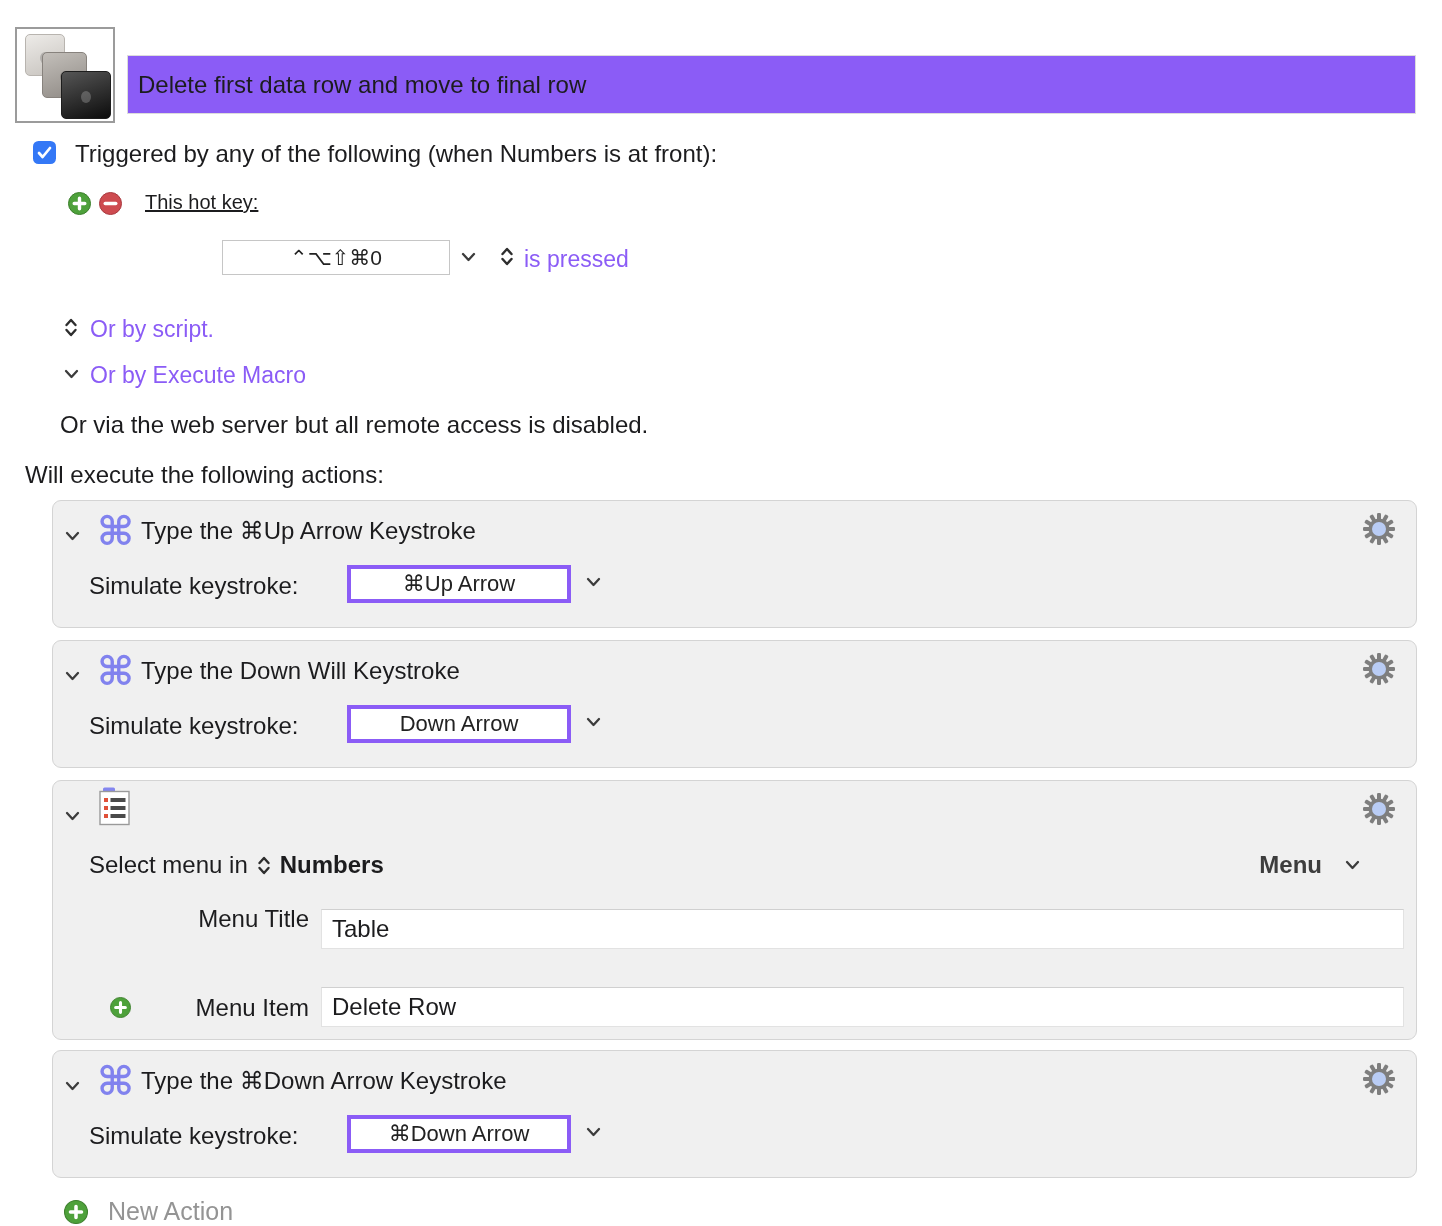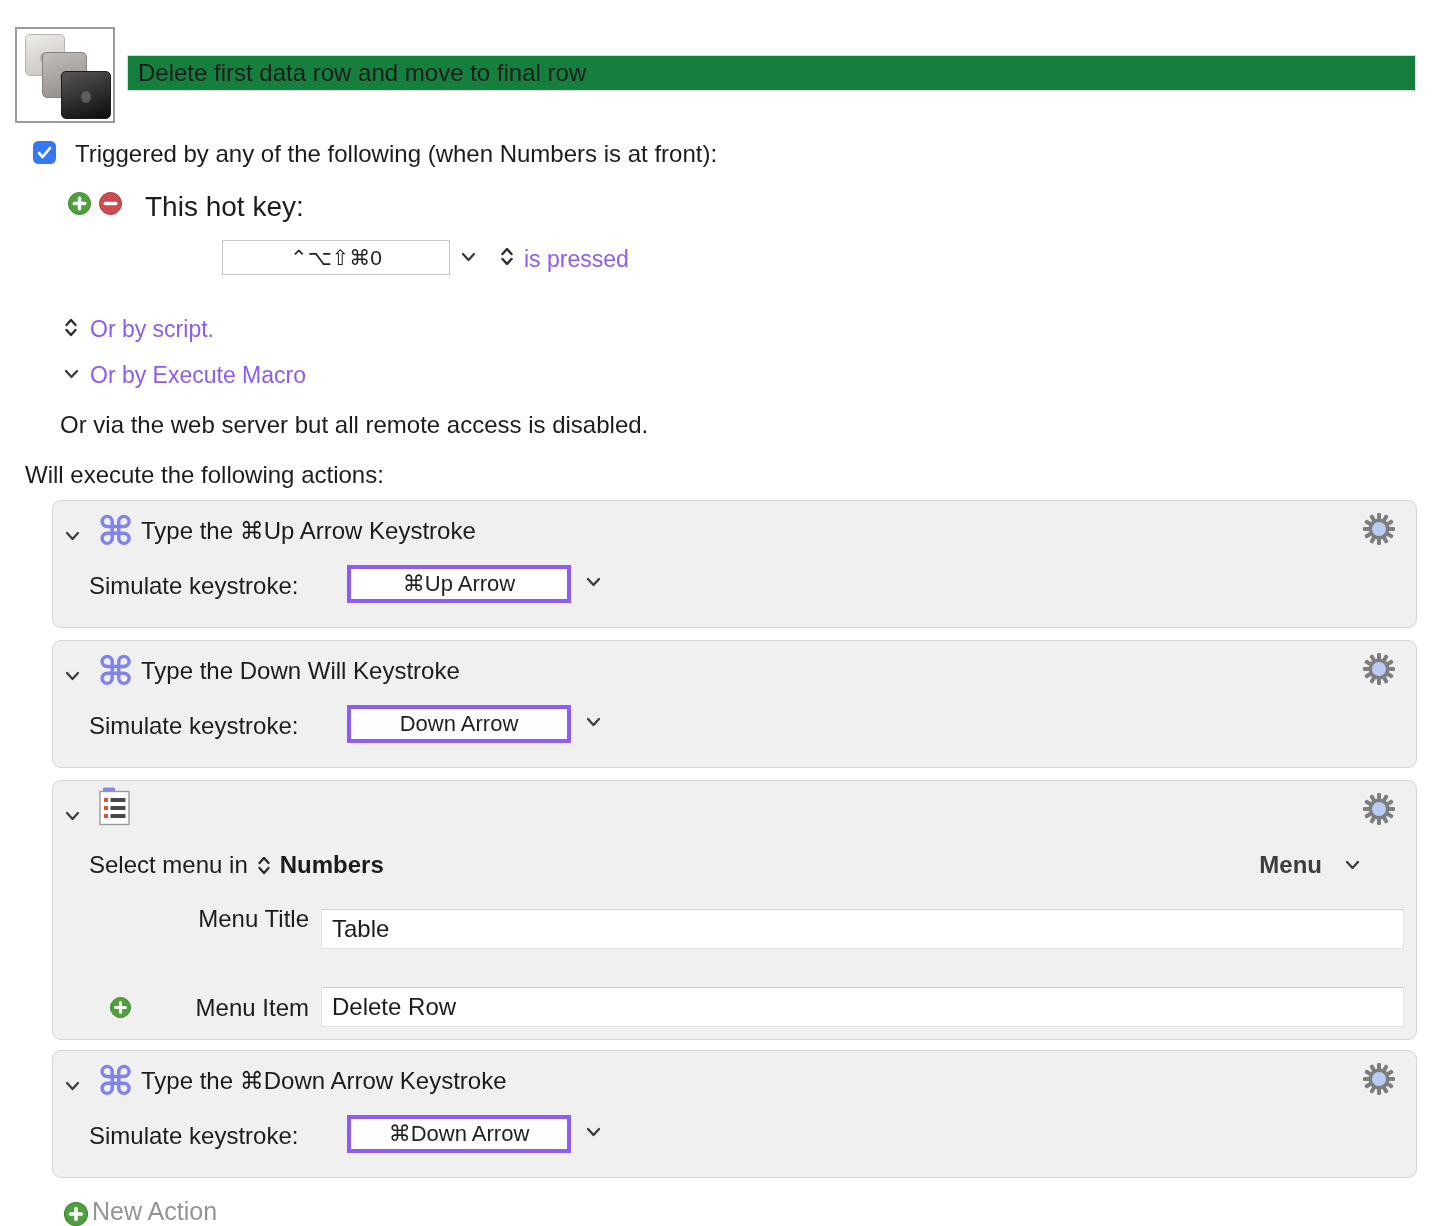--- a/index.html
+++ b/index.html
@@ -25,29 +25,29 @@
   }
   .key1 { left:8px;  top:5px;  width:40px; height:42px;
     background:linear-gradient(160deg,#edebe8,#c7c3be); border:1px solid #b8b4af;}
   .key2 { left:25px; top:23px; width:45px; height:46px;
     background:linear-gradient(160deg,#c3bfba,#8e8984); border:1px solid #87827d;}
   .key3 { left:44px; top:42px; width:50px; height:48px;
     background:linear-gradient(160deg,#565656,#0c0c0c); border:1px solid #1d1d1d;}
   .key3::after{ background:rgba(255,255,255,0.22); }
 
   .macro-name-input {
-    left:127px; top:55px; width:1289px; height:36px;
-    border:1px solid #dcdcdc; background:#15803d;
+    left:127px; top:55px; width:1289px; height:59px;
+    border:1px solid #dcdcdc; background:#8b5cf6;
     font-family:inherit; font-size:24px; color:#1c1c1e;
     padding:0 10px; outline:none;
   }
 
   
   .trigger-label { left:75px; top:140px; font-size:24px; }
-  .hotkey-label { left:145px; top:191px; font-size:28px; }
+  .hotkey-label { left:145px; top:191px; font-size:20px;text-decoration:underline; }
 
   .hotkey-field {
     left:222px; top:240px; width:228px; height:35px;
     border:1px solid #c6c6c6; background:#fff;
     font-family:inherit; font-size:21px; text-align:center; color:#222;
     outline:none;
   }
   .bold-sm { font-weight:normal; font-size:23px; color:#8b5cf6; }
   .is-pressed { left:524px; top:246px; }
   .or-script-label { left:90px; top:316px; }
@@ -94,21 +94,21 @@
   .mi-label { left:0; top:213px; width:256px; }
   .menu-text-input {
     left:268px; top:128px; width:1083px; height:40px;
     border:1px solid #e2e2e2; border-top-color:#d0d0d0; background:#fff;
     font-family:inherit; font-size:24px; color:#1c1c1e; padding:16px 10px; outline:none;
   }
   .mi-input { top:206px; }
   .add-menu-item { left:57px; top:216px; }
 
   
-  .new-action { left:64px; top:1197px; display:flex; align-items:flex-end; gap:4px; cursor:pointer; }
+  .new-action { left:64px; top:1197px; display:flex; align-items:center; gap:20px; cursor:pointer; }
   .new-action .lbl { font-size:25px; color:#949494; }
 
   svg { display:block; }
 </style>
 </head>
 <body>
 
 <svg width="0" height="0" style="position:absolute">
   <defs>
     <g id="chev-down">

